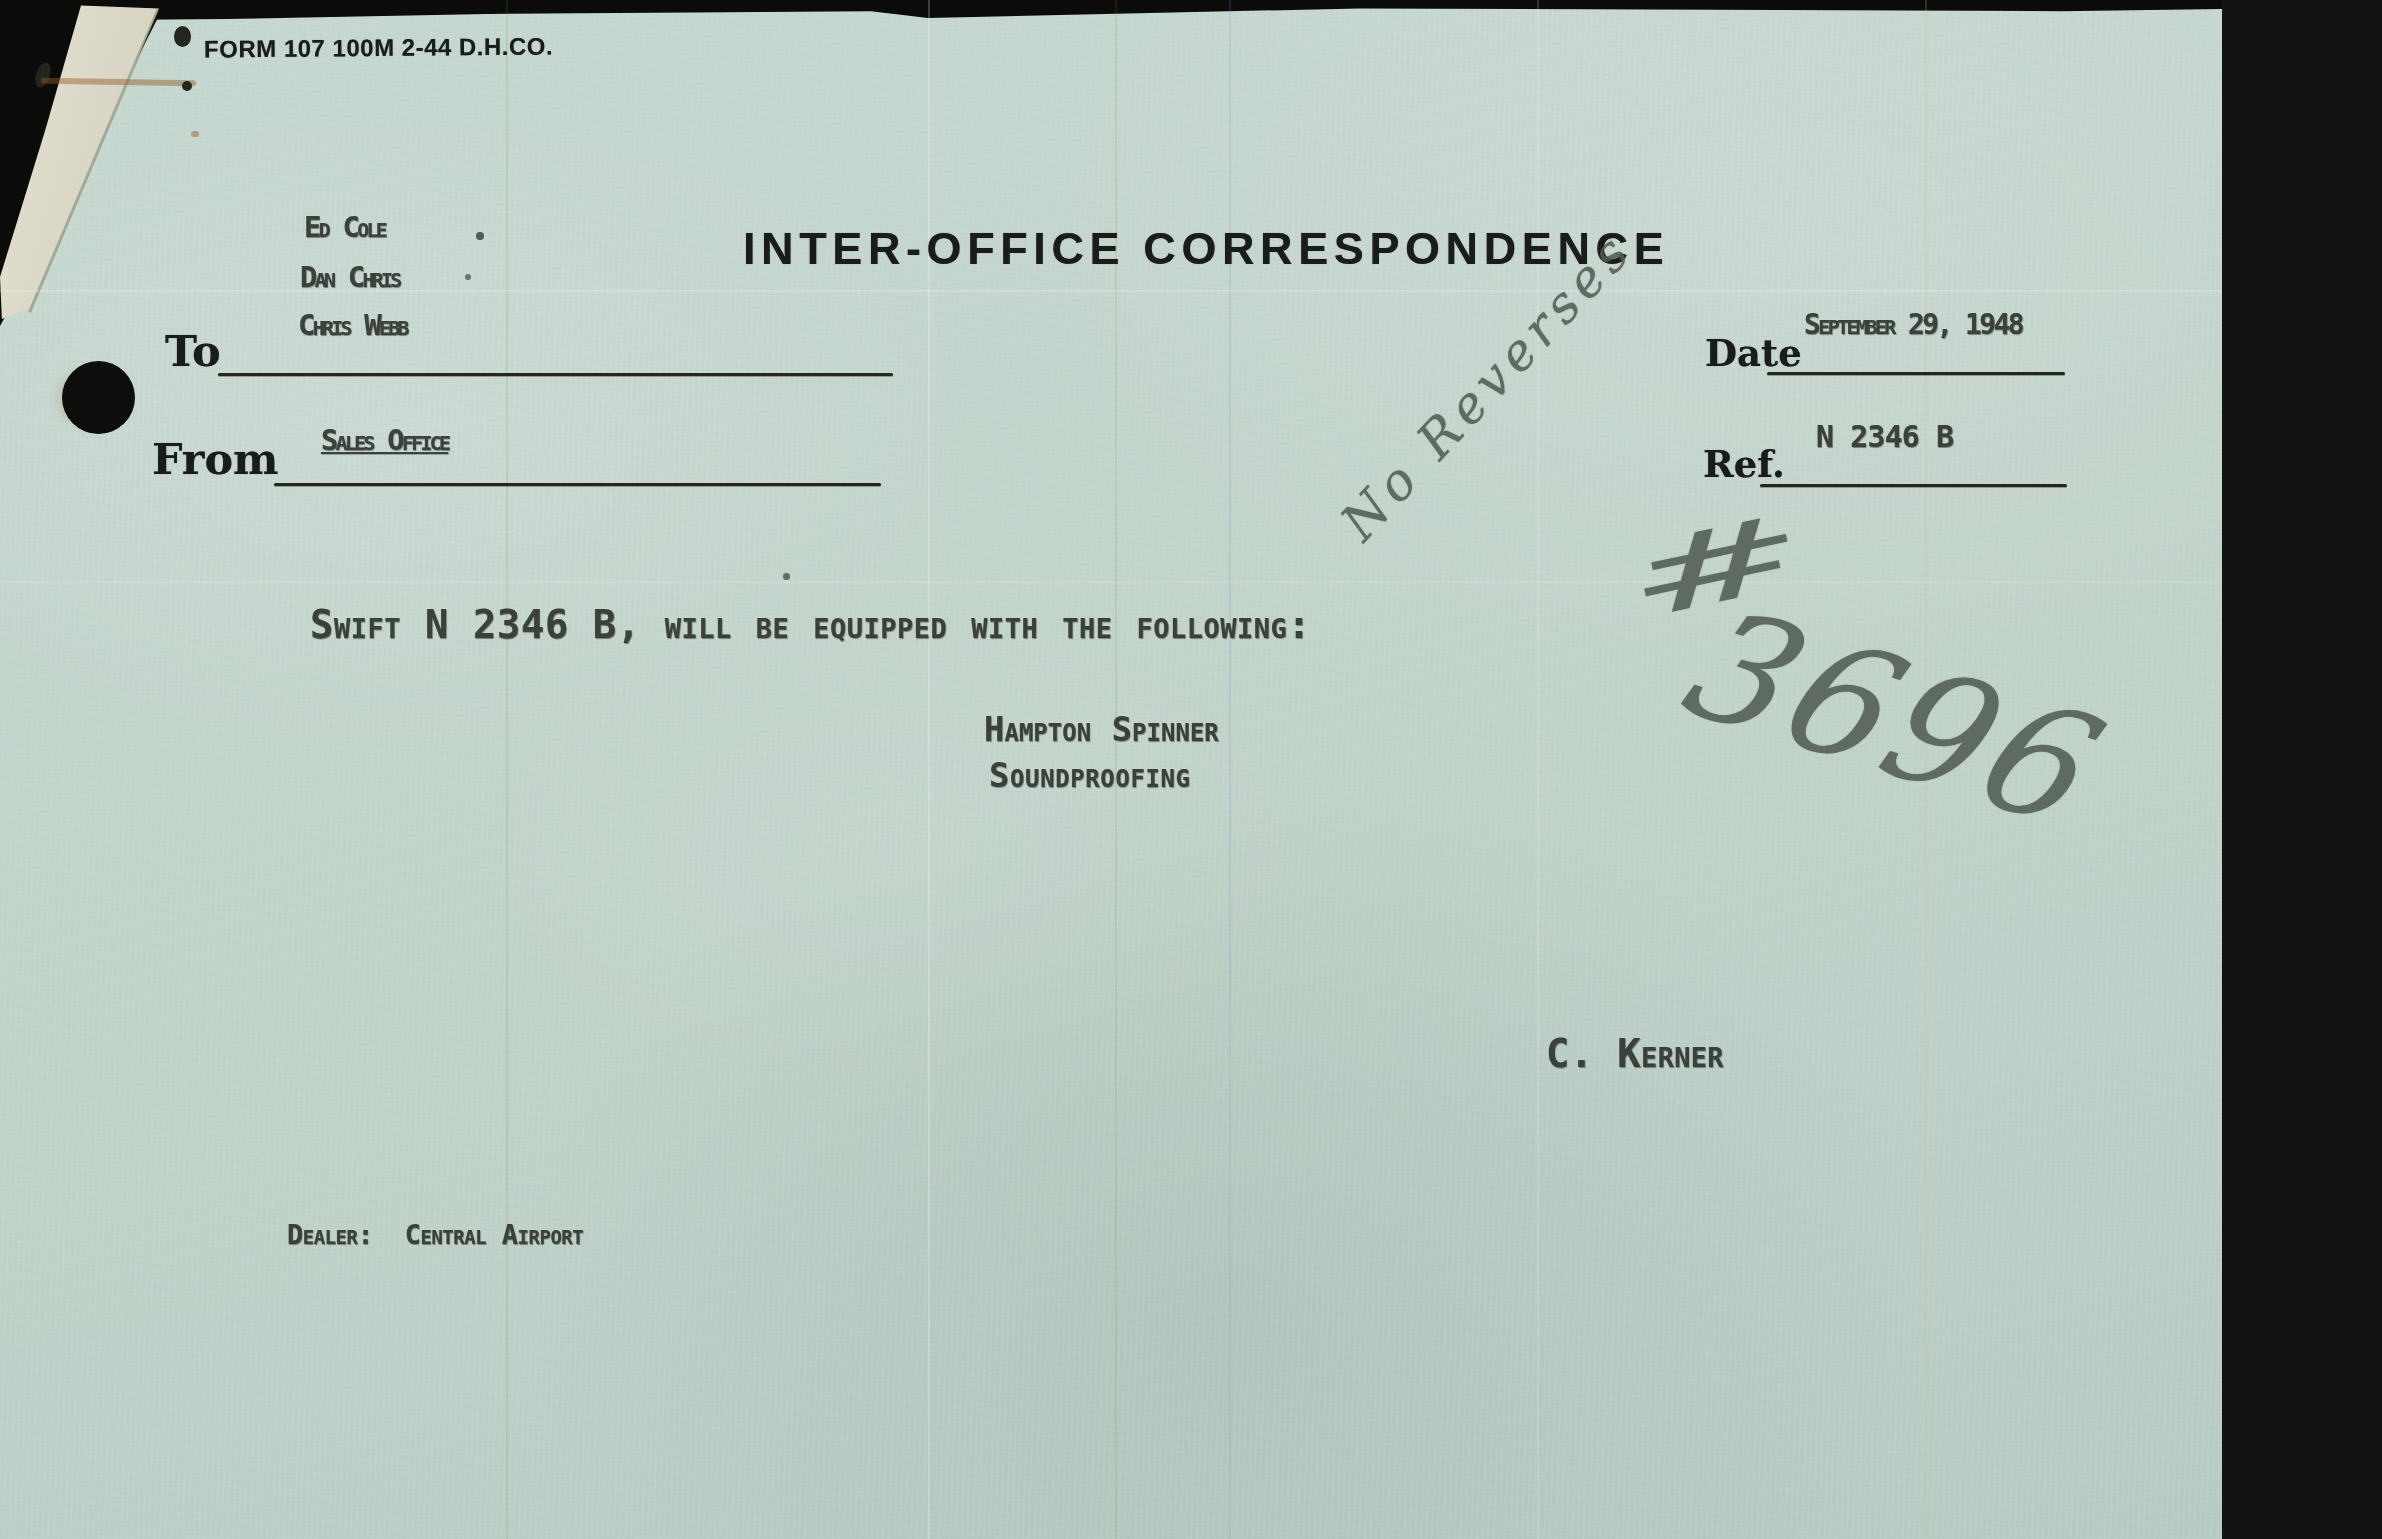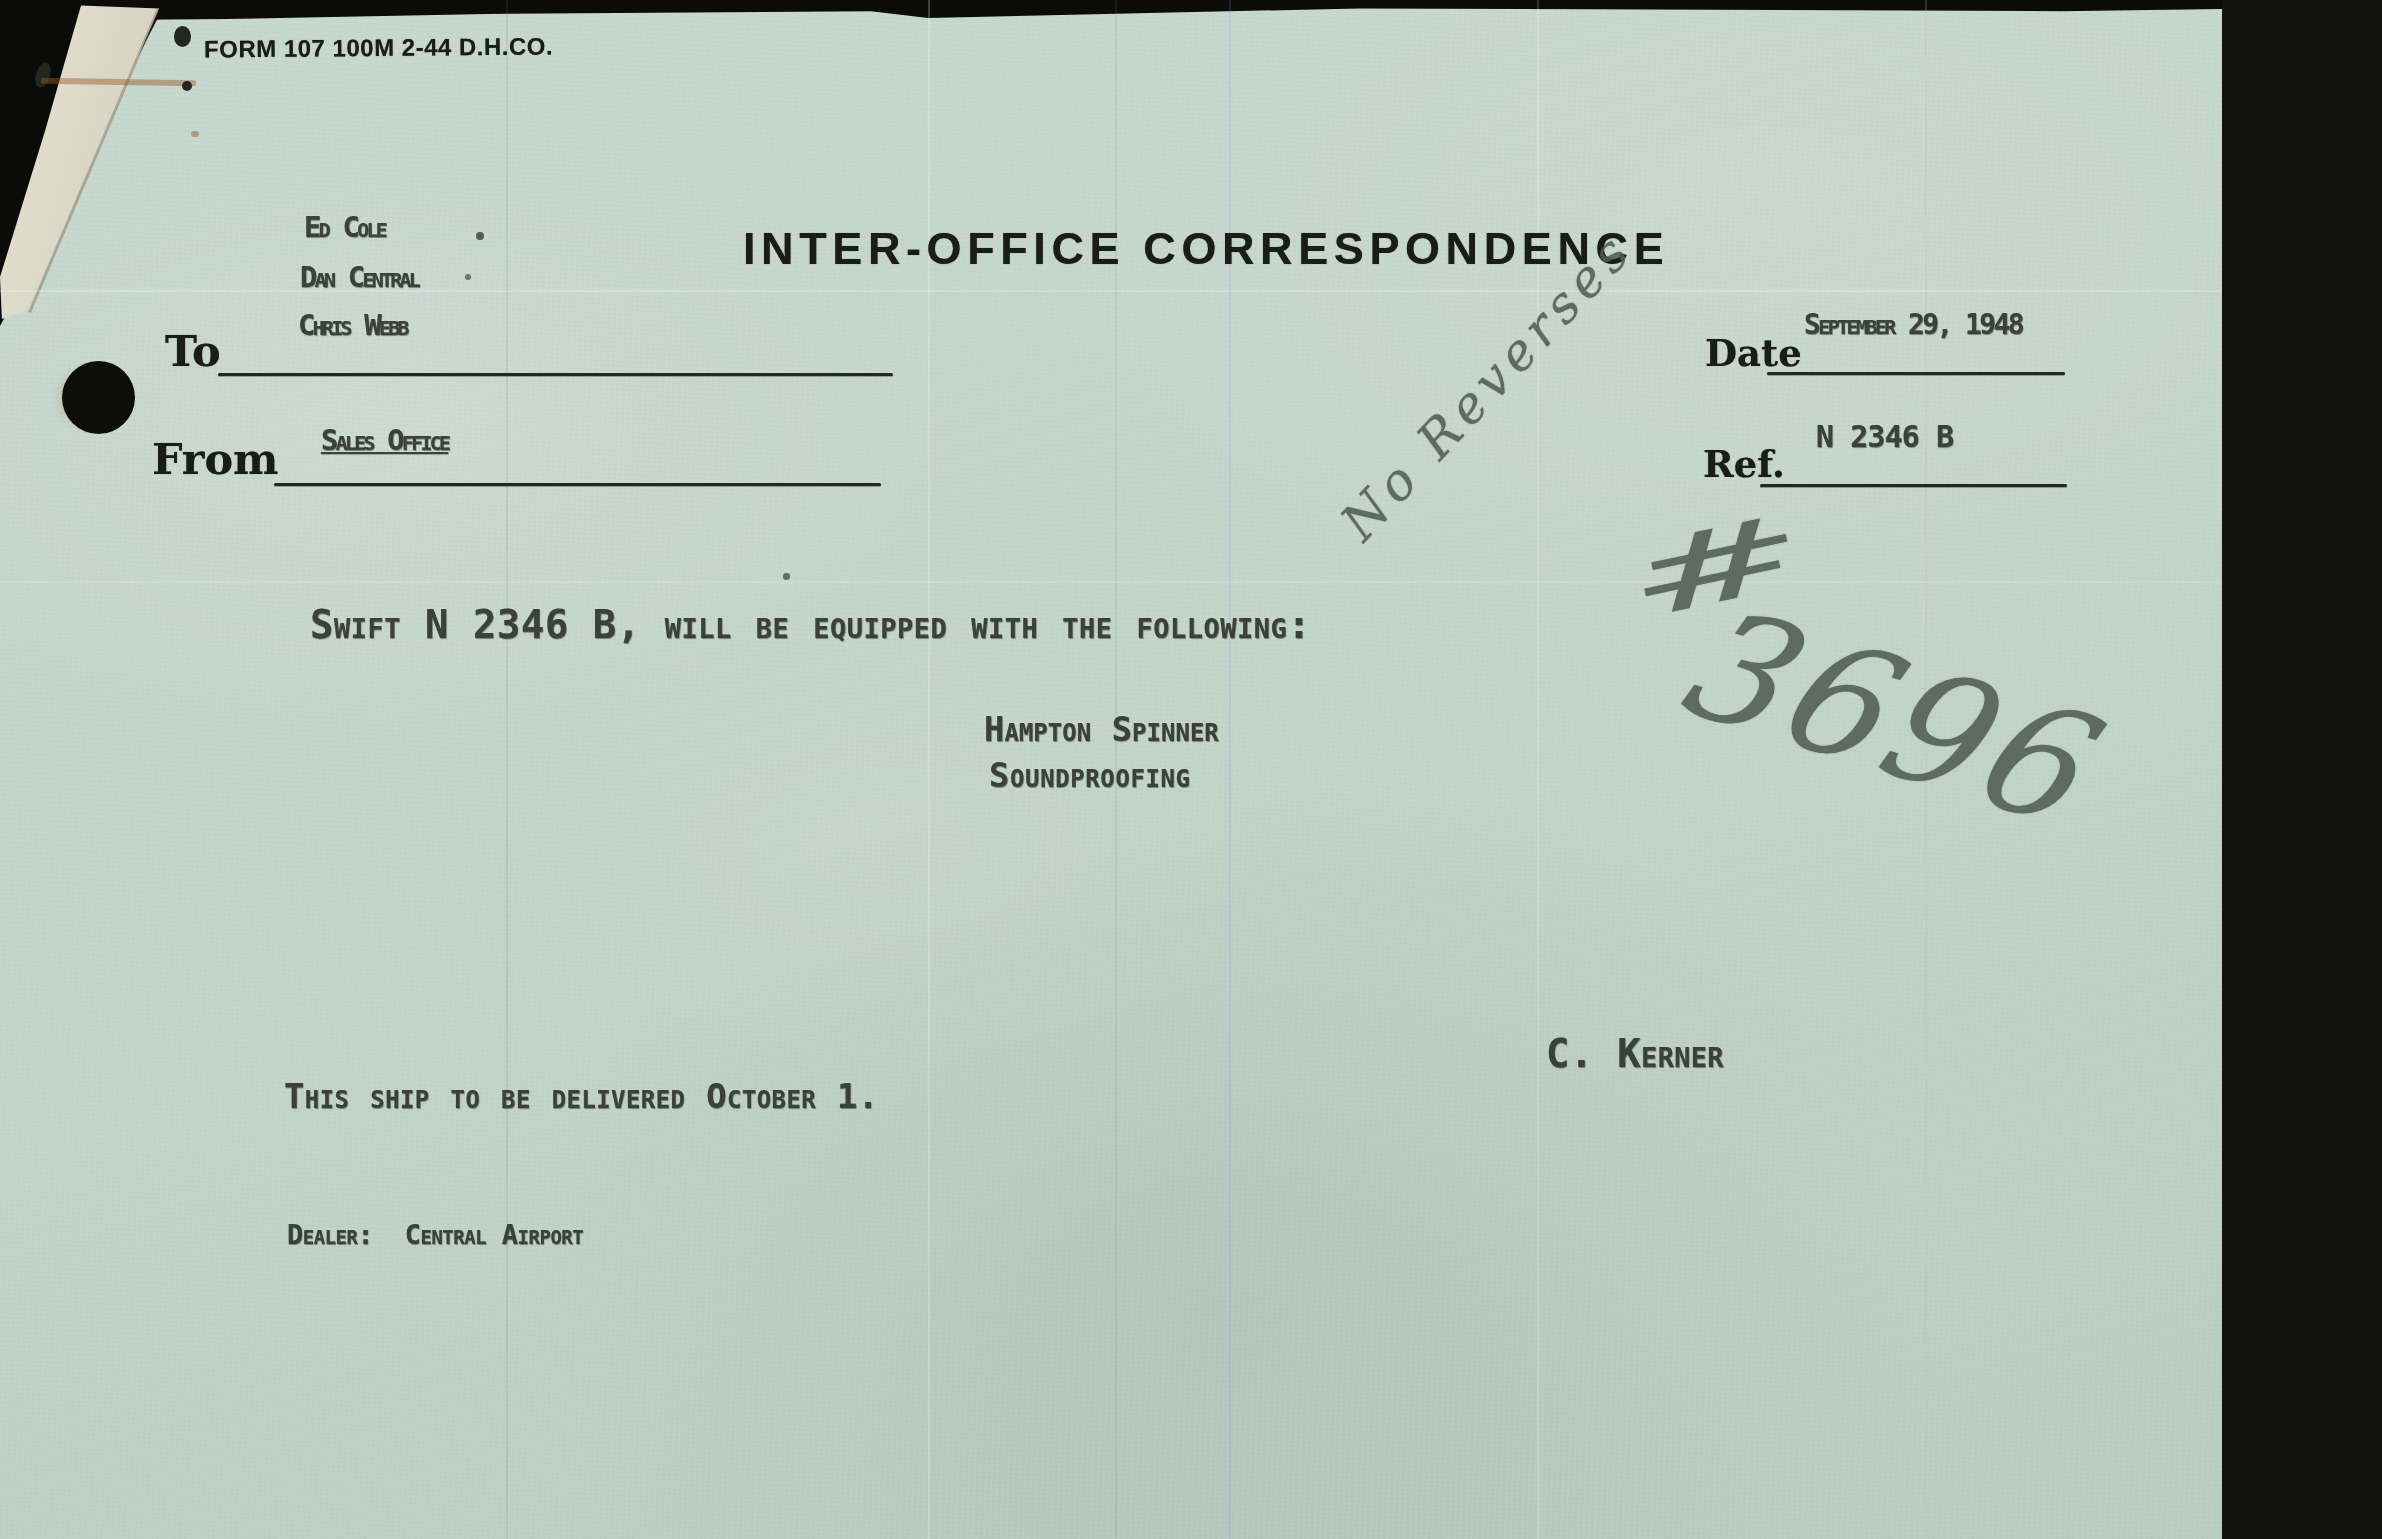--- a/index.html
+++ b/index.html
@@ -94,31 +94,30 @@
   <div class="rule" style="left:218px;top:373px;width:675px;"></div>
   <div class="printed serif-label" style="left:152px;top:438px;font-size:43px;">From</div>
   <div class="rule" style="left:274px;top:483px;width:607px;"></div>
 
   <div class="printed serif-label" style="left:1705px;top:335px;font-size:37px;">Date</div>
   <div class="rule" style="left:1767px;top:372px;width:298px;"></div>
   <div class="printed serif-label" style="left:1703px;top:446px;font-size:37px;">Ref.</div>
   <div class="rule" style="left:1760px;top:484px;width:307px;"></div>
 
   <div class="typed" style="left:304px;top:213px;font-size:29px;letter-spacing:-2.8px;">Ed Cole</div>
-  <div class="typed" style="left:300px;top:263px;font-size:29px;letter-spacing:-2.8px;">Dan Central</div>
+  <div class="typed" style="left:300px;top:263px;font-size:29px;letter-spacing:-2.8px;">Dan Chris</div>
   <div class="typed" style="left:298px;top:311px;font-size:29px;letter-spacing:-2.8px;">Chris Webb</div>
   <div class="typed" style="left:321px;top:426px;font-size:29px;letter-spacing:-2.8px;text-decoration:underline;">Sales Office</div>
   <div class="typed" style="left:1804px;top:311px;font-size:28px;letter-spacing:-2.6px;">September 29, 1948</div>
   <div class="typed" style="left:1816px;top:422px;font-size:30px;letter-spacing:-0.9px;">N 2346 B</div>
 
   <div class="typed" style="left:310px;top:605px;font-size:39px;letter-spacing:0.5px;">Swift N 2346 B, will be equipped with the following:</div>
   <div class="typed" style="left:984px;top:712px;font-size:34px;">Hampton Spinner</div>
   <div class="typed" style="left:989px;top:758px;font-size:34px;letter-spacing:0.6px;">Soundproofing</div>
   <div class="typed" style="left:1546px;top:1034px;font-size:39px;letter-spacing:0.3px;">C. Kerner</div>
-  <div class="typed" style="left:284px;top:1079px;font-size:34px;letter-spacing:0.4px;">This ship to be delivered October 1.</div>
   <div class="typed" style="left:287px;top:1221px;font-size:27px;letter-spacing:-0.5px;">Dealer:  Central Airport</div>
 
   <div class="pencil" style="left:1351px;top:506px;font-size:51px;letter-spacing:6.6px;
        transform:rotate(-47deg);transform-origin:left center;">No Reverses</div>
   <div class="pencil" style="left:1616px;top:536px;font-size:141px;font-style:normal;
        transform:rotate(-12deg) scaleX(1.55) scaleY(.72);transform-origin:left top;">#</div>
   <div class="pencil" style="left:1733px;top:588px;font-size:155px;letter-spacing:3.7px;
        transform:rotate(17deg) skewX(-8deg);transform-origin:left top;">3696</div>
 </div>
 

